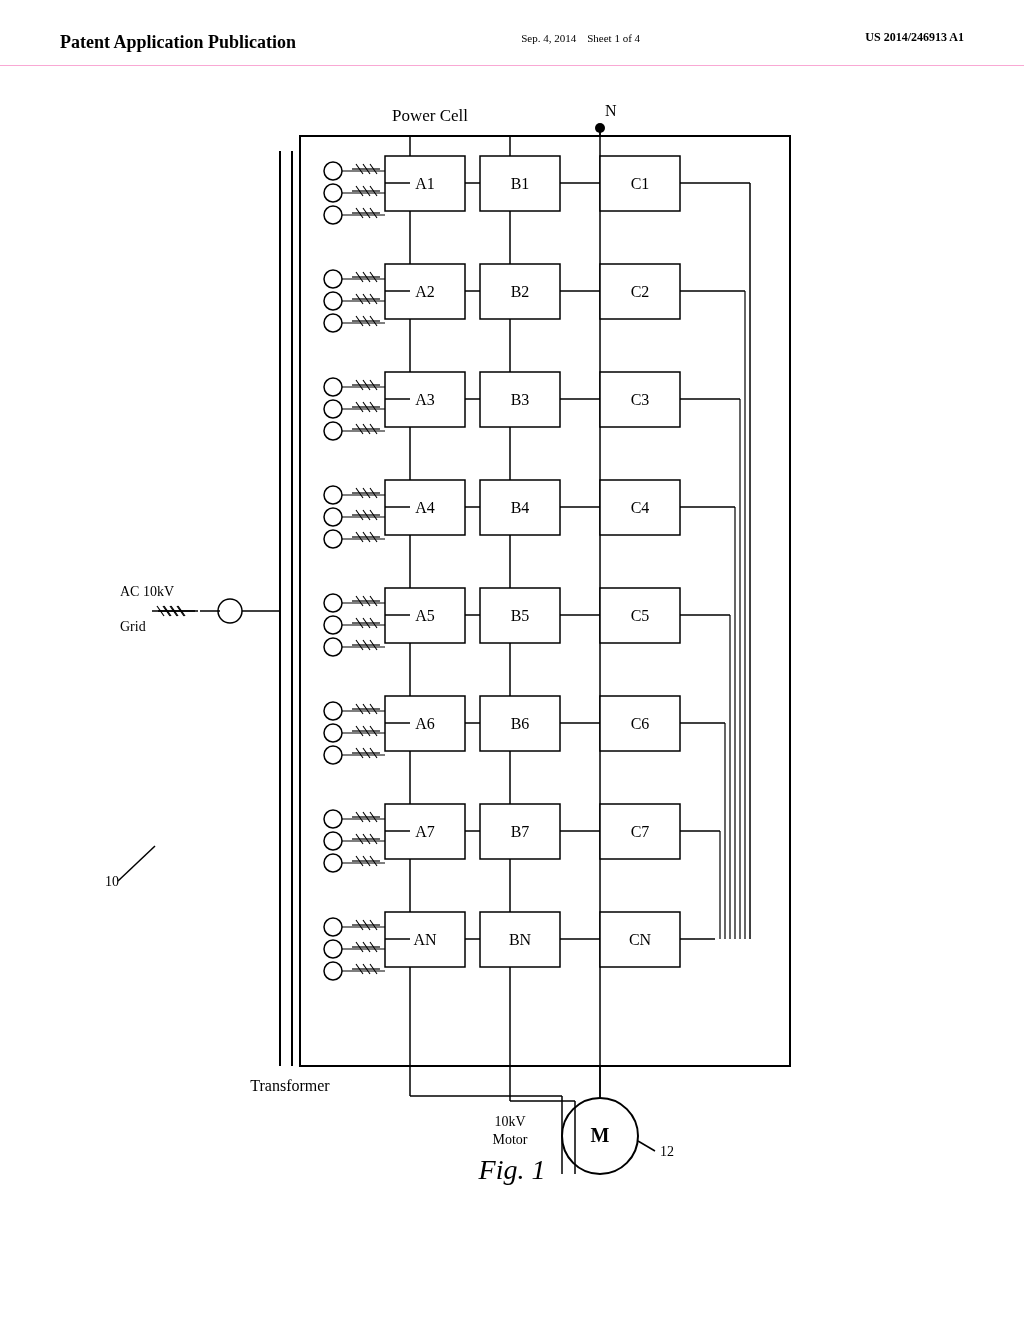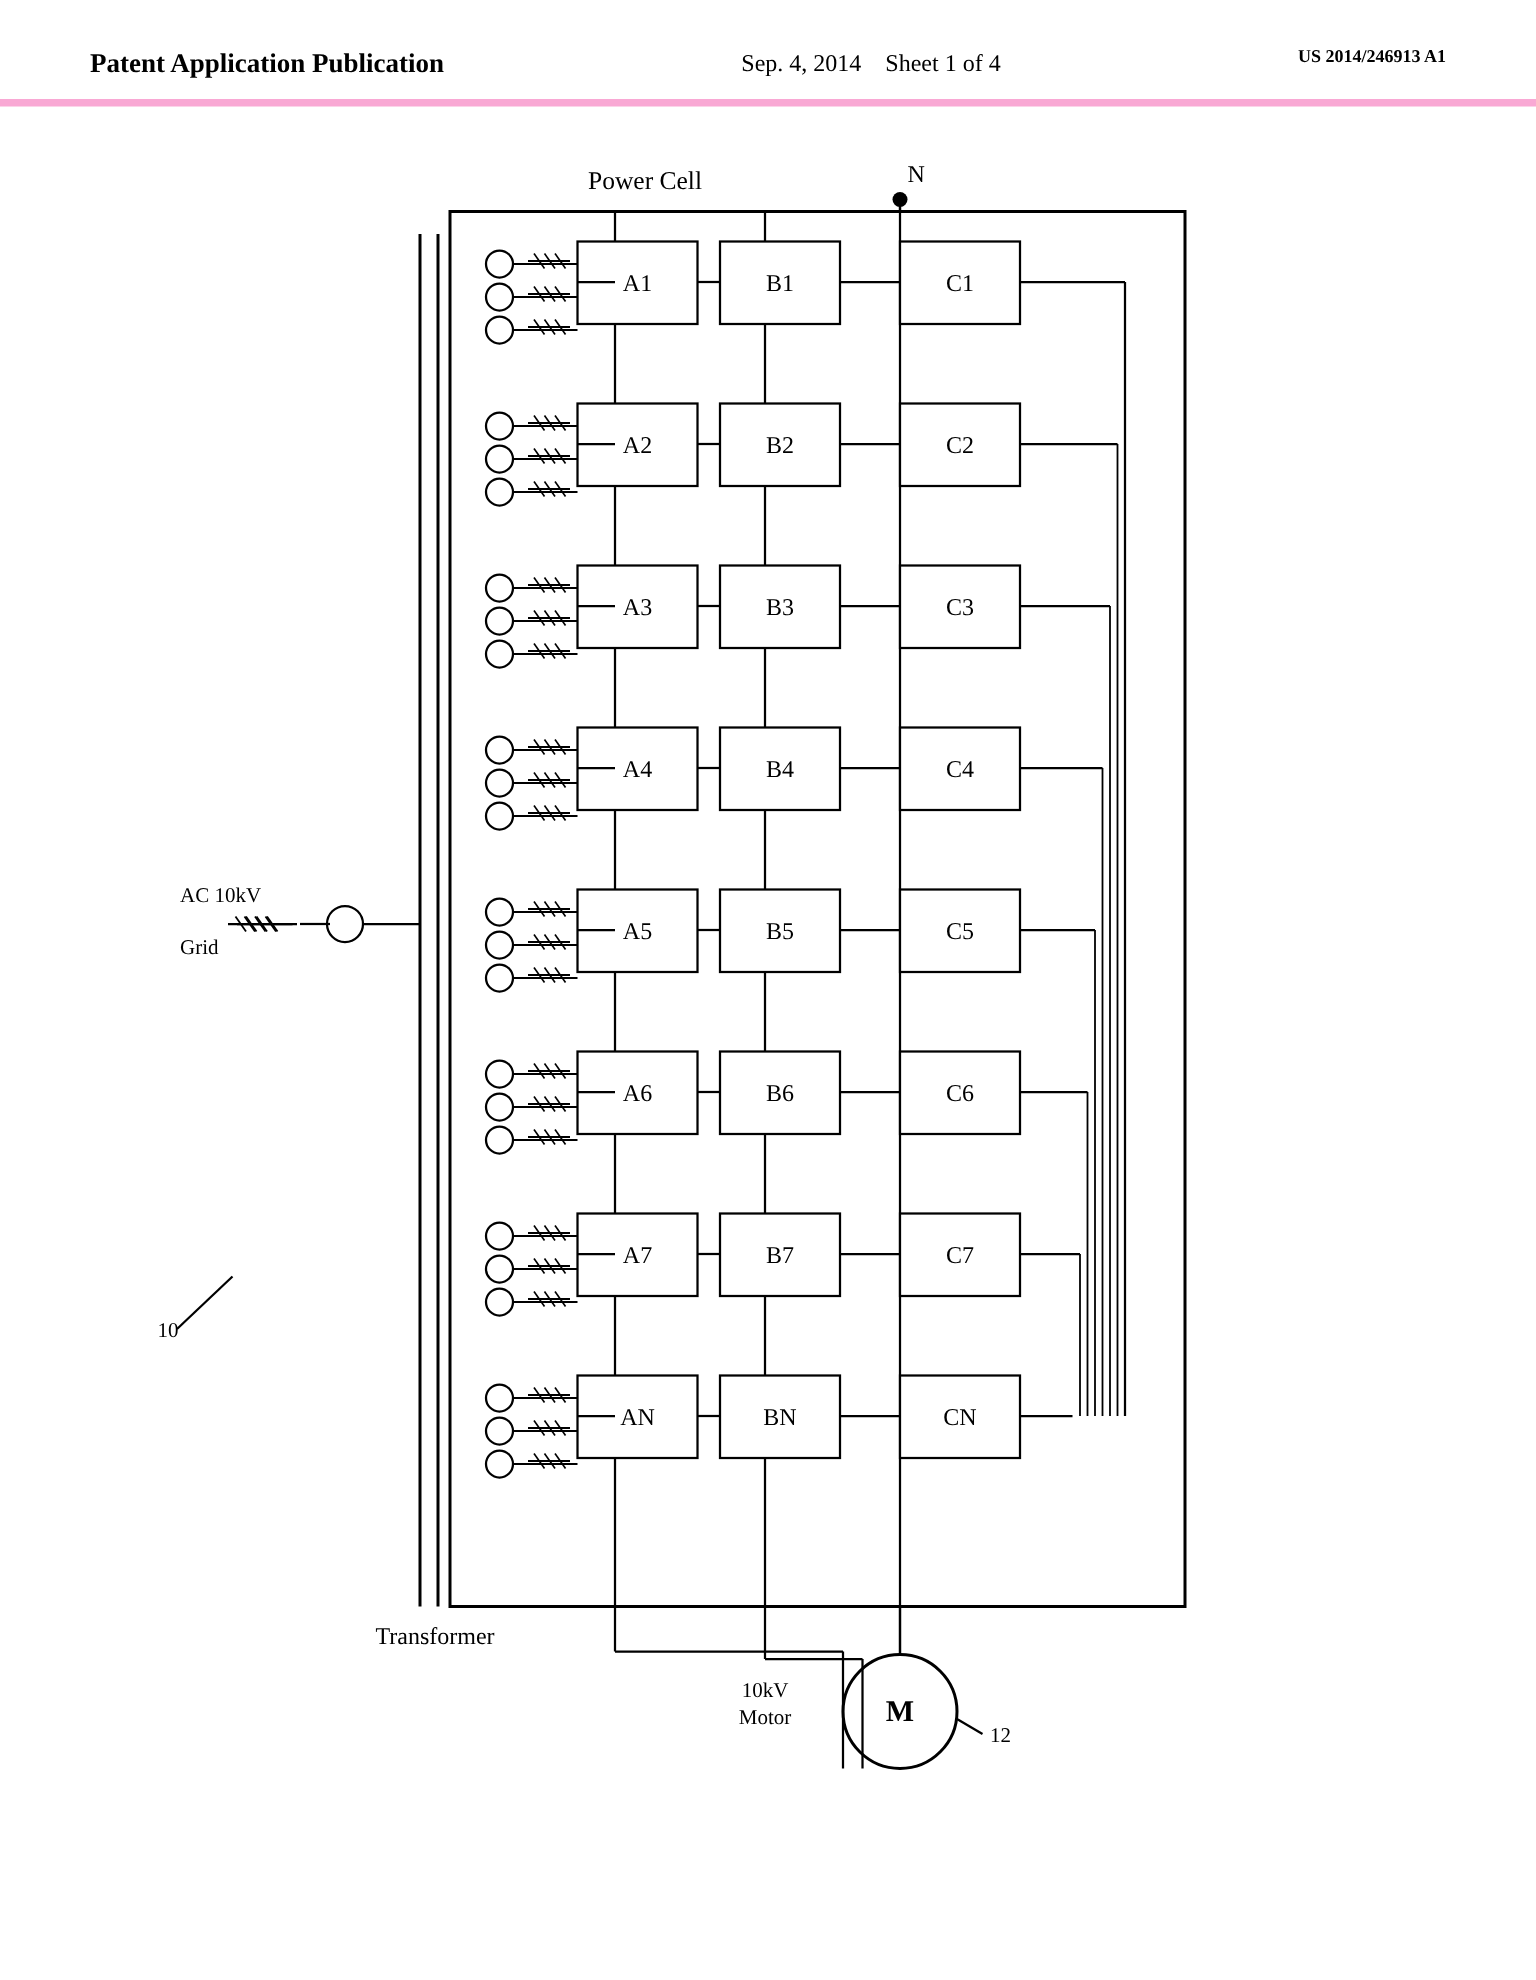--- a/index.html
+++ b/index.html
@@ -10,32 +10,32 @@
       font-family: 'Times New Roman', Times, serif;
       overflow: hidden;
       position: relative;
     }
 
     .header {
       display: flex;
       justify-content: space-between;
       align-items: flex-start;
       padding: 30px 60px 10px 60px;
-      border-bottom: 5px solid #f9a8d4;
+      border-bottom: 1px solid #f9a8d4;
     }
 
     .header-left {
       font-size: 18px;
       font-weight: bold;
       max-width: 380px;
       line-height: 1.4;
     }
 
     .header-center {
-      font-size: 16px;
+      font-size: 11px;
       text-align: center;
       line-height: 1.6;
     }
 
     .header-right {
       font-size: 12px;
       font-weight: bold;
       text-align: right;
     }
 
@@ -421,13 +421,14 @@
     <line x1="200" y1="545" x2="220" y2="545" stroke="black" stroke-width="1.5"></line>
 
     <line x1="152" y1="545" x2="198" y2="545" stroke="black" stroke-width="1.5"></line>
     <line x1="157" y1="540" x2="164" y2="550" stroke="black" stroke-width="1.2"></line>
     <line x1="164" y1="540" x2="171" y2="550" stroke="black" stroke-width="1.2"></line>
     <line x1="171" y1="540" x2="178" y2="550" stroke="black" stroke-width="1.2"></line>
     <line x1="178" y1="540" x2="185" y2="550" stroke="black" stroke-width="1.2"></line>
 
   </svg>
 
+  <div class="fig-label">Fig. 1</div>
 </div>
 
 </body></html>

